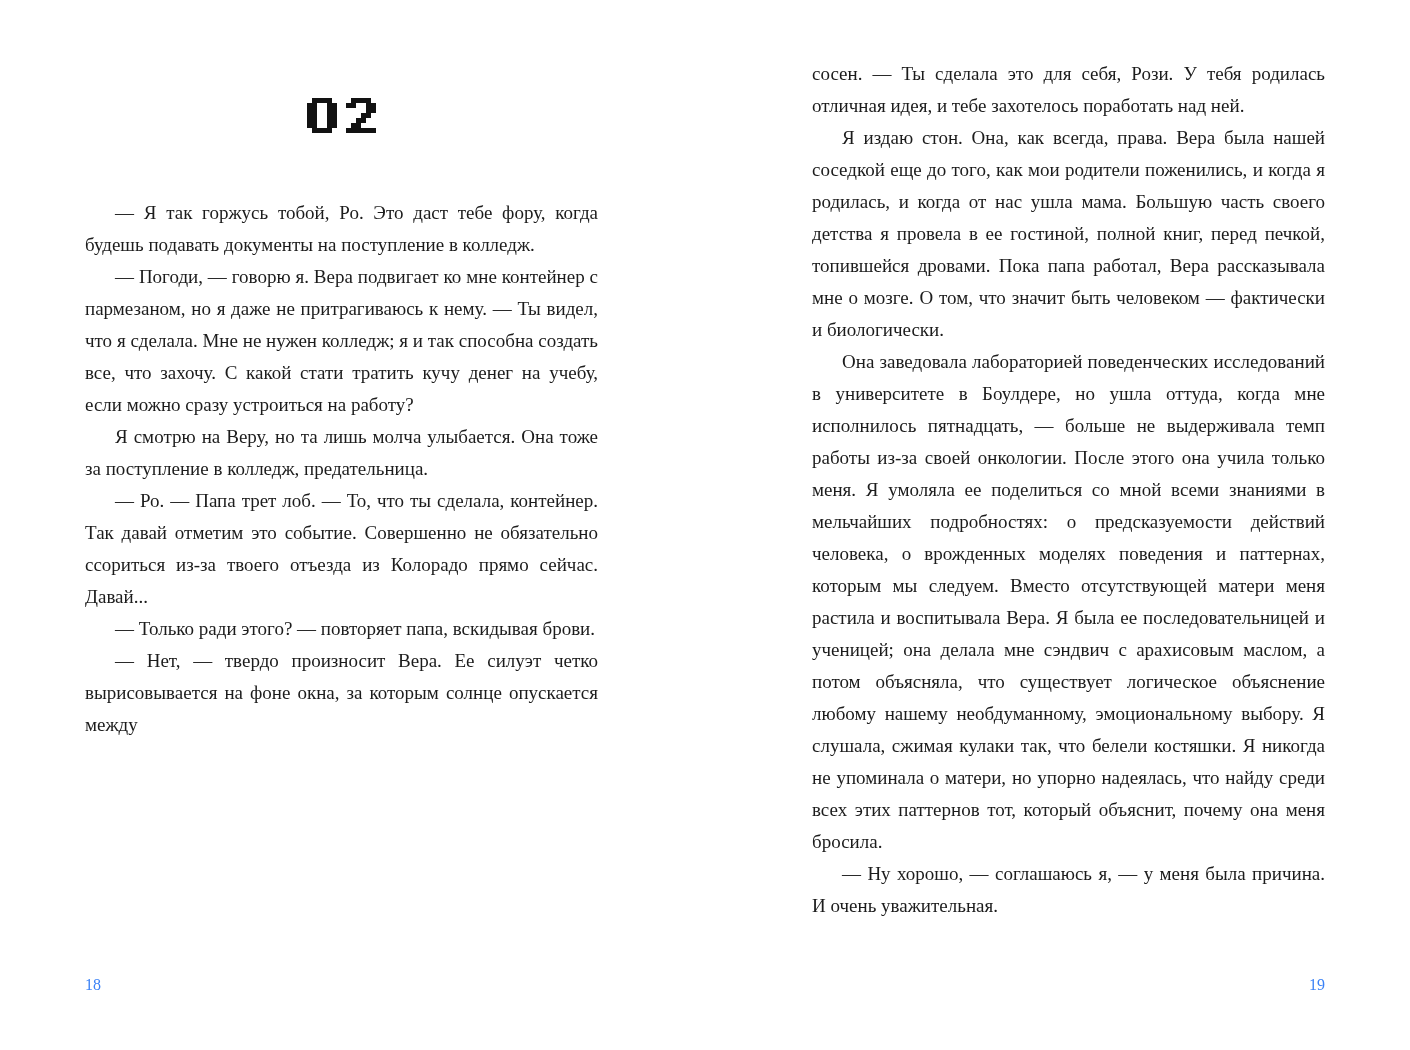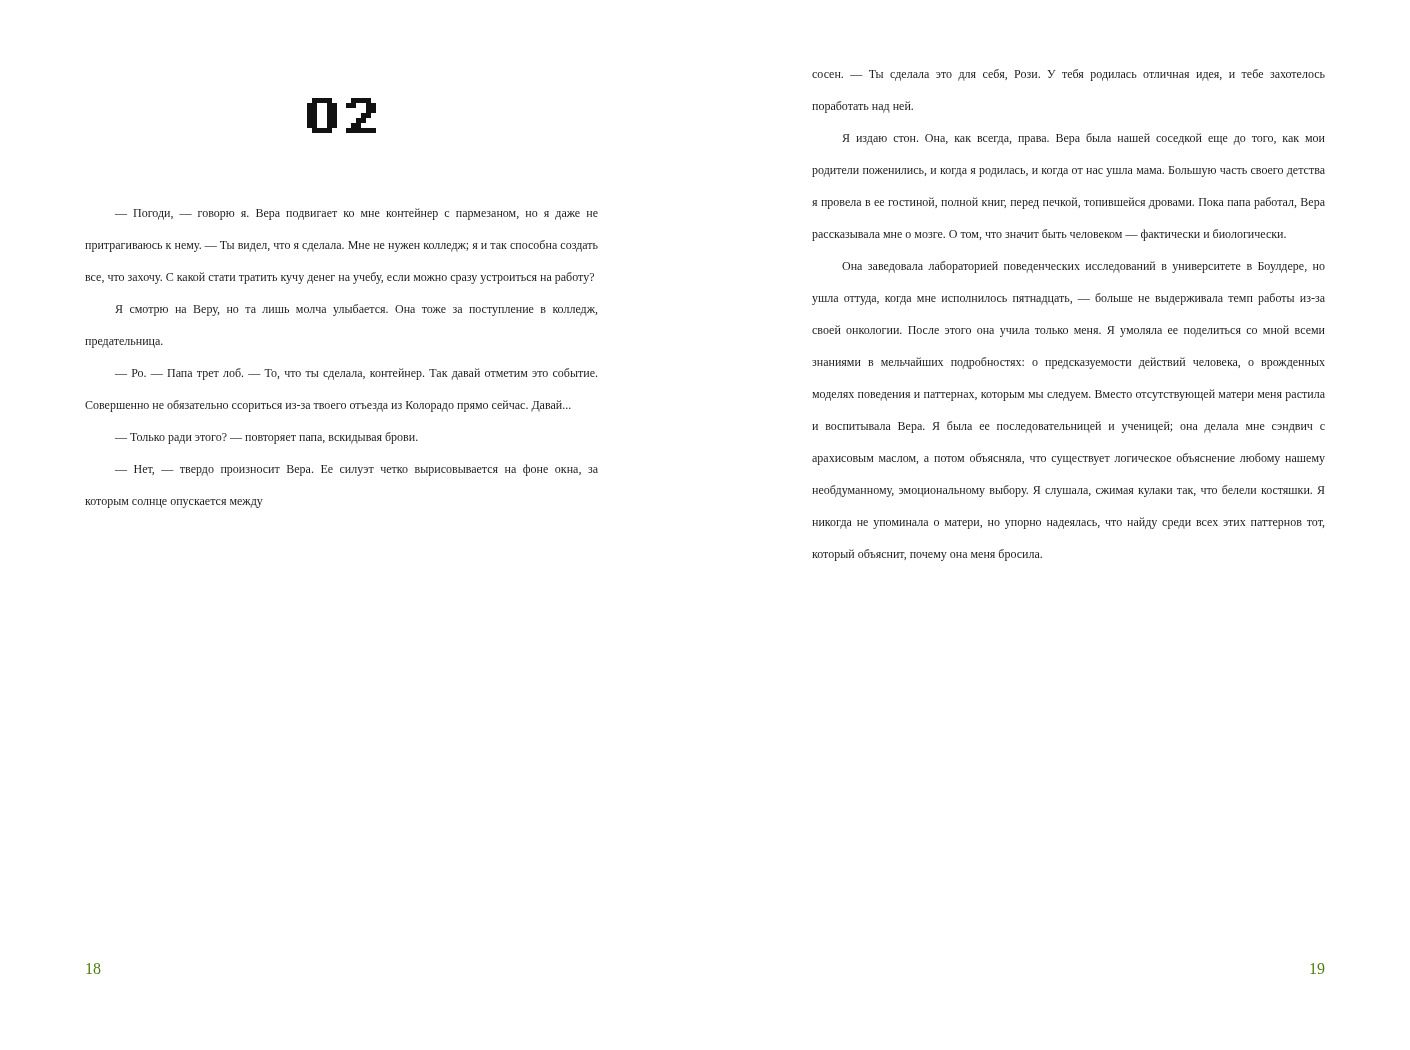--- a/index.html
+++ b/index.html
@@ -42,33 +42,33 @@
   }
   .digit .px {
     background: #121212;
   }
 
   .text-block-left  { margin-top: 64px; }
   .text-block-right { margin-top: 58px; }
 
   p.para {
     margin: 0;
-    font-size: 12px;
+    font-size: 19px;
     line-height: 32px;
     text-align: justify;
     text-indent: 30px;
     hyphens: auto;
   }
   p.para.no-indent { text-indent: 0; }
 
   .pagenum {
     position: absolute;
-    bottom: 72px;
+    bottom: 56px;
     font-size: 16px;
-    color: #4d7c0f;
+    color: #3b82f6;
   }
   .pagenum-left  { left: 0; }
   .pagenum-right { right: 0; }
 </style>
 </head>
 <body>
 
 <div class="spread">
 
   <div class="page page-left">
@@ -158,31 +158,33 @@
             <div class="px"></div>
             <div class="px"></div>
             <div class="px"></div>
             <div class="px"></div>
             <div class="px"></div>
             <div class="px"></div>
           </div>
         </div>
     </div>
     <div class="text-block-left">
+      <p class="para">— Я так горжусь тобой, Ро. Это даст тебе фору, когда будешь подавать документы на поступление в колледж.</p>
       <p class="para">— Погоди, — говорю я. Вера подвигает ко мне контейнер с пармезаном, но я даже не притрагиваюсь к нему. — Ты видел, что я сделала. Мне не нужен колледж; я и так способна создать все, что захочу. С какой стати тратить кучу денег на учебу, если можно сразу устроиться на работу?</p>
       <p class="para">Я смотрю на Веру, но та лишь молча улыбается. Она тоже за поступление в колледж, предательница.</p>
       <p class="para">— Ро. — Папа трет лоб. — То, что ты сделала, контейнер. Так давай отметим это событие. Совершенно не обязательно ссориться из-за твоего отъезда из Колорадо прямо сейчас. Давай...</p>
       <p class="para">— Только ради этого? — повторяет папа, вскидывая брови.</p>
       <p class="para">— Нет, — твердо произносит Вера. Ее силуэт четко вырисовывается на фоне окна, за которым солнце опускается между</p>
     </div>
     <div class="pagenum pagenum-left">18</div>
   </div>
 
   <div class="page page-right">
     <div class="text-block-right">
       <p class="para no-indent">сосен. — Ты сделала это для себя, Рози. У тебя родилась отличная идея, и тебе захотелось поработать над ней.</p>
       <p class="para">Я издаю стон. Она, как всегда, права. Вера была нашей соседкой еще до того, как мои родители поженились, и когда я родилась, и когда от нас ушла мама. Большую часть своего детства я провела в ее гостиной, полной книг, перед печкой, топившейся дровами. Пока папа работал, Вера рассказывала мне о мозге. О том, что значит быть человеком — фактически и биологически.</p>
       <p class="para">Она заведовала лабораторией поведенческих исследований в университете в Боулдере, но ушла оттуда, когда мне исполнилось пятнадцать, — больше не выдерживала темп работы из-за своей онкологии. После этого она учила только меня. Я умоляла ее поделиться со мной всеми знаниями в мельчайших подробностях: о предсказуемости действий человека, о врожденных моделях поведения и паттернах, которым мы следуем. Вместо отсутствующей матери меня растила и воспитывала Вера. Я была ее последовательницей и ученицей; она делала мне сэндвич с арахисовым маслом, а потом объясняла, что существует логическое объяснение любому нашему необдуманному, эмоциональному выбору. Я слушала, сжимая кулаки так, что белели костяшки. Я никогда не упоминала о матери, но упорно надеялась, что найду среди всех этих паттернов тот, который объяснит, почему она меня бросила.</p>
+      <p class="para">— Ну хорошо, — соглашаюсь я, — у меня была причина. И очень уважительная.</p>
     </div>
     <div class="pagenum pagenum-right">19</div>
   </div>
 
 </div>
 
 </body></html>

